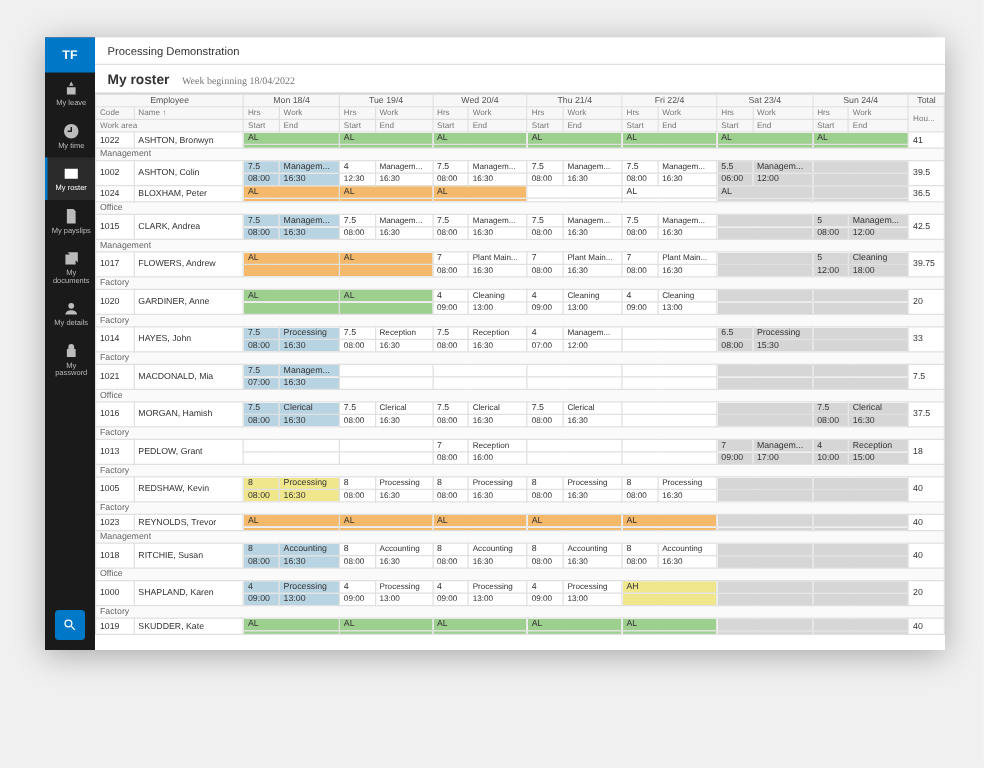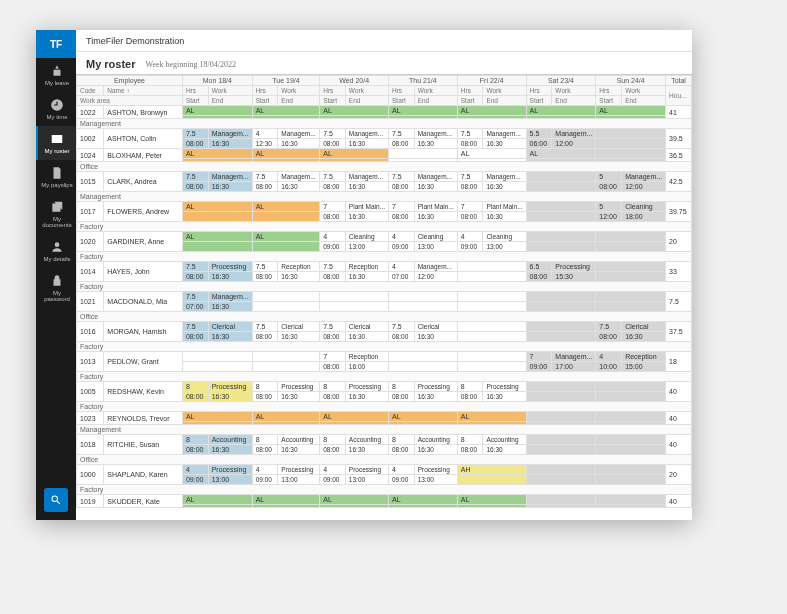--- a/index.html
+++ b/index.html
@@ -1,17 +1,17 @@
 <!DOCTYPE html>
 <html><head>
 <meta charset="utf-8">
 <style>
   * { box-sizing: border-box; margin: 0; padding: 0; }
   body { font-family: Arial, sans-serif; font-size: 8px; background: #f0f0f0; width: 787px; height: 614px; position: relative; }
-  .app { display: flex; width: 656px; height: 490px; margin: 30px auto 0 36px; box-shadow: 0 4px 24px rgba(0,0,0,0.3); background:#fff; }
+  .app { display: flex; width: 720px; height: 490px; margin: 30px auto 0 36px; box-shadow: 0 4px 24px rgba(0,0,0,0.3); background:#fff; }
   .sidebar { width: 40px; background: #1a1a1a; display: flex; flex-direction: column; align-items: center; padding-top: 0; }
   .logo { width:40px; height:28px; background:#0078c8; color:#fff; display:flex; align-items:center; justify-content:center; font-weight:bold; font-size:10px; }
   .nav-item { width:40px; padding:6px 2px; display:flex; flex-direction:column; align-items:center; color:#bbb; font-size:6px; text-align:center; cursor:pointer; gap:2px; border-left:2px solid transparent;}
   .nav-item.active { color:#fff; border-left:2px solid #0078c8; background:#2a2a2a;}
   .nav-item svg { fill:#bbb; }
   .nav-item.active svg { fill:#fff; }
   .sidebar-bottom { margin-top:auto; margin-bottom:8px;}
   .search-btn { width:24px; height:24px; background:#0078c8; border-radius:3px; display:flex; align-items:center; justify-content:center;}
   .main { flex:1; display:flex; flex-direction:column; overflow:hidden; }
   .titlebar { height:22px; background:#fff; border-bottom:1px solid #e0e0e0; display:flex; align-items:center; padding:0 10px; color:#333; font-size:9px;}
@@ -90,21 +90,21 @@
       </div>
     <div class="sidebar-bottom">
       <div class="search-btn">
         <svg width="12" height="12" viewBox="0 0 24 24">
             <path fill="#fff" d="M15.5 14h-.79l-.28-.27A6.471 6.471 0 0016 9.5 6.5 6.5 0 109.5 16c1.61 0 3.09-.59 4.23-1.57l.27.28v.79l5 4.99L20.49 19l-4.99-5zm-6 0C7.01 14 5 11.99 5 9.5S7.01 5 9.5 5 14 7.01 14 9.5 11.99 14 9.5 14z"></path>
           </svg>
       </div>
     </div>
   </div>
   <div class="main">
-    <div class="titlebar">TimeFiler Demonstration</div>
+    <div class="titlebar">Processing Demonstration</div>
     <div class="header">
       <span class="page-title">My roster</span>
       <span class="week-label">Week beginning 18/04/2022</span>
     </div>
     <div class="grid-wrap">
       <table id="grid">
           <thead>
             <tr class="r0">
               <th colspan="2">Employee</th>
               <th colspan="2">Mon 18/4</th>

